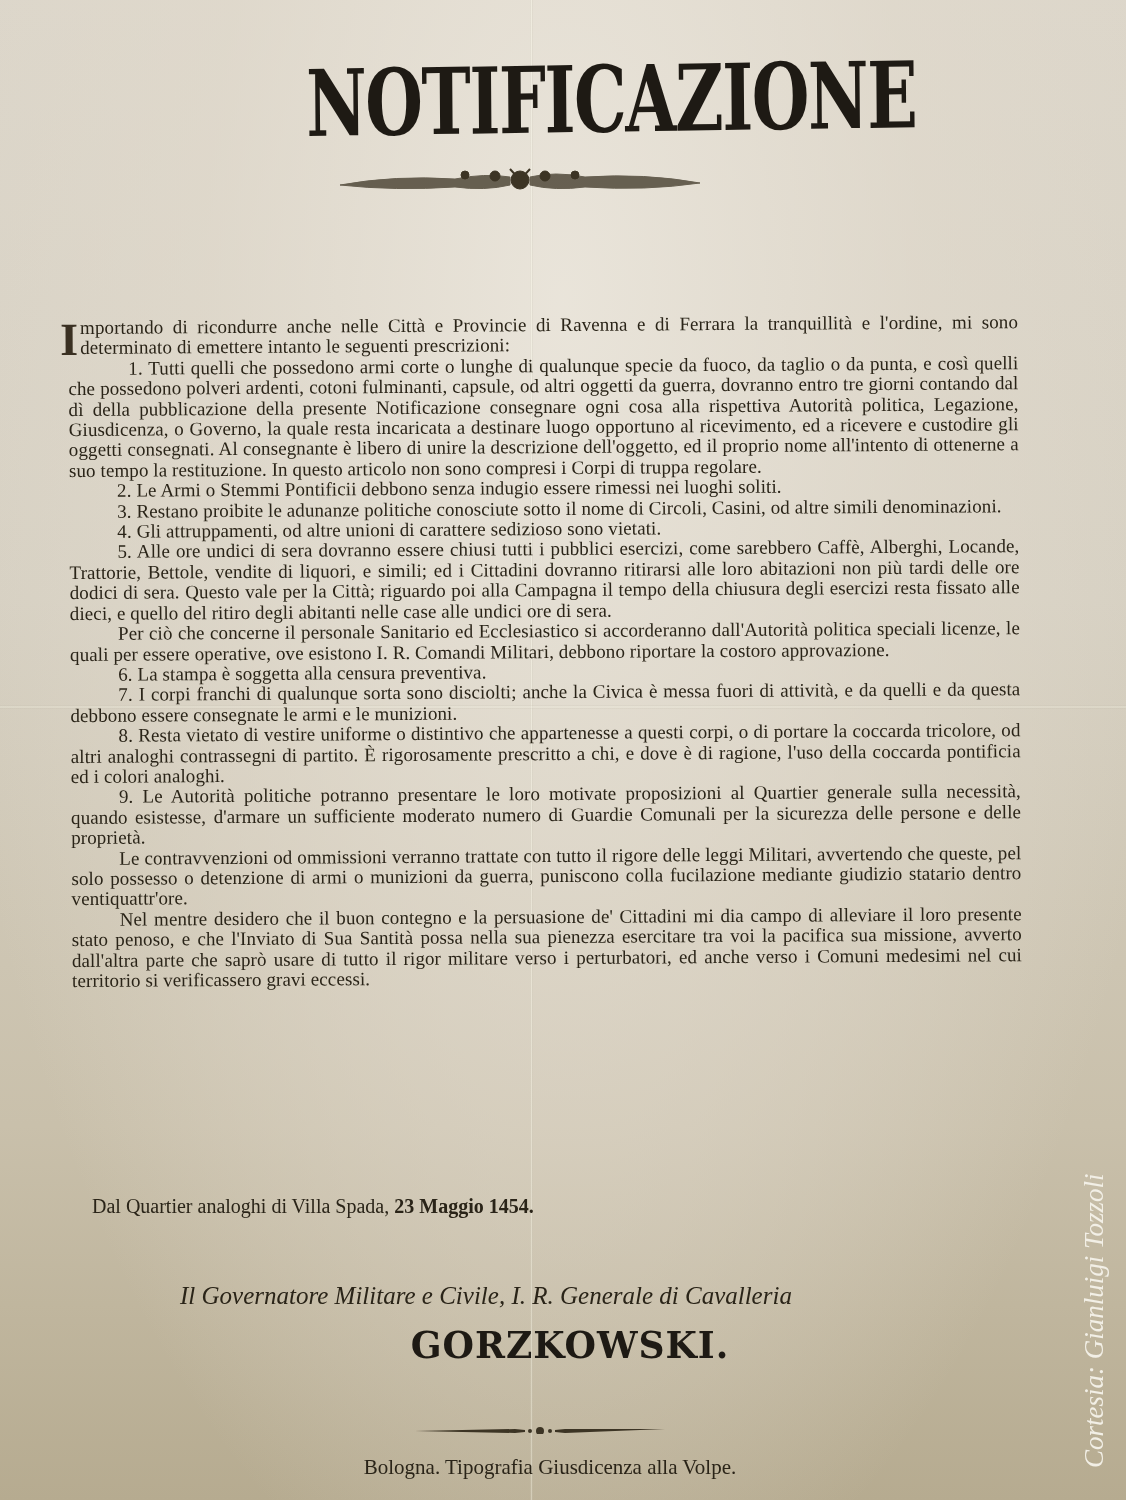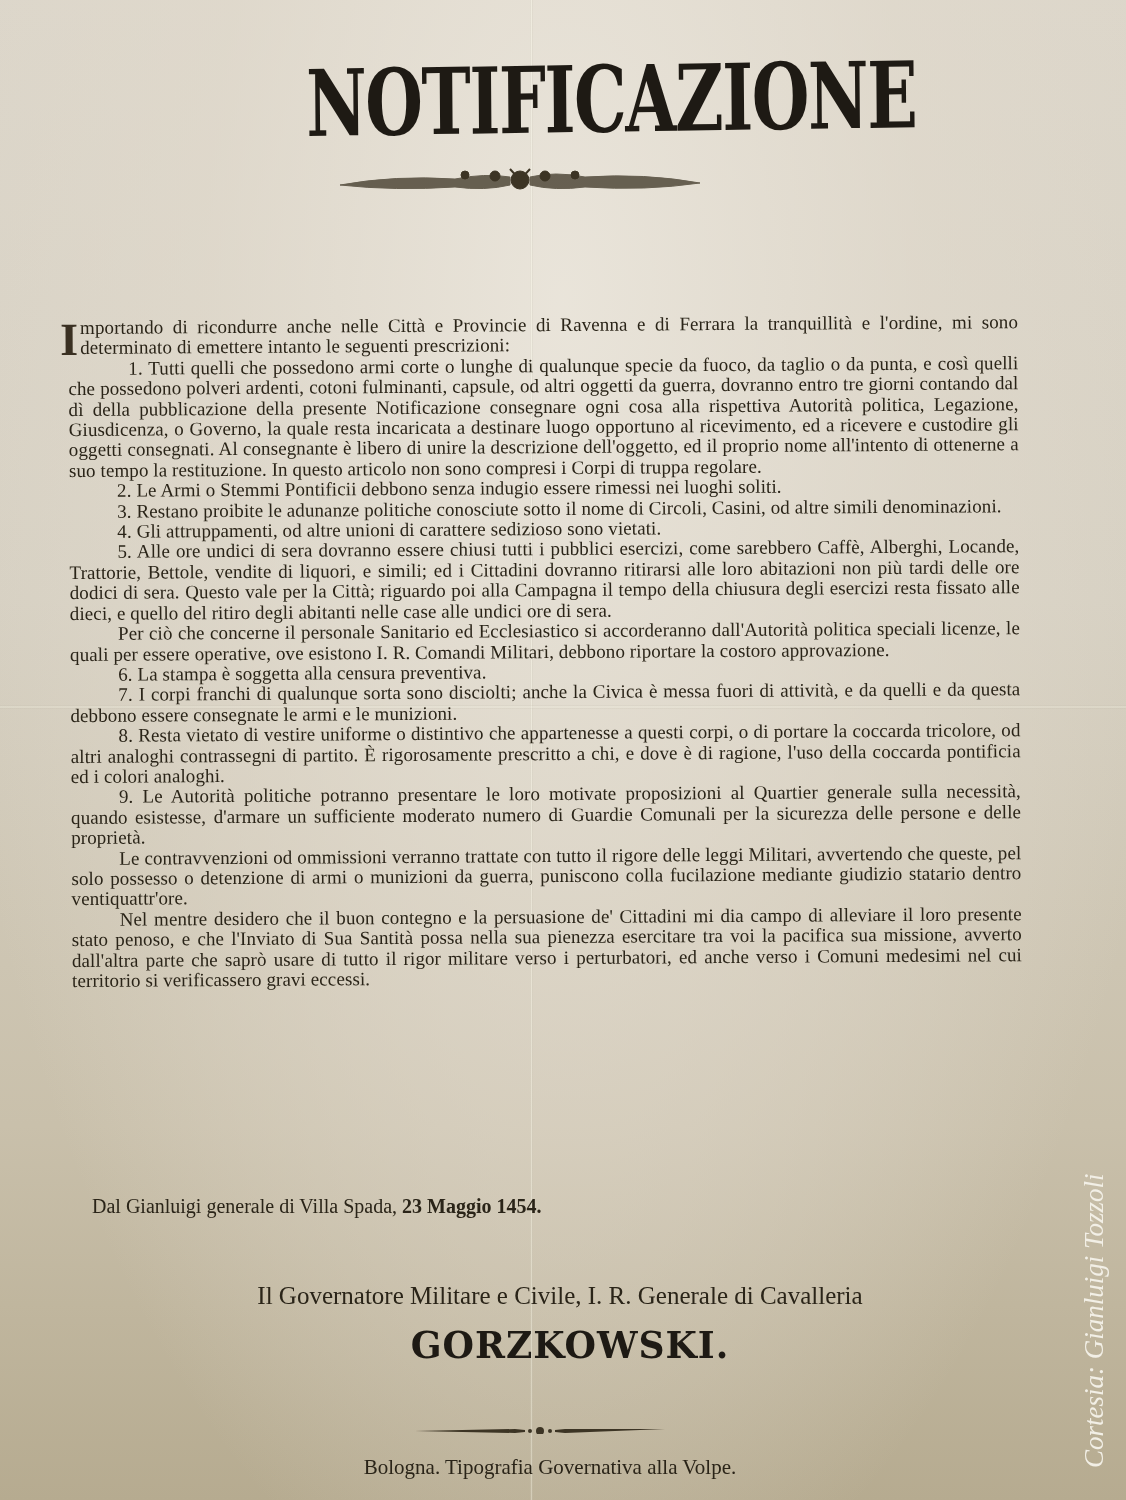--- a/index.html
+++ b/index.html
@@ -82,21 +82,22 @@
       position: absolute;
       left: 92px; top: 1195px;
       font-size: 20px;
       color: #2a2418;
     }
     .date-line .bold { font-weight: bold; }
     .signatory {
       position: absolute;
       left: 180px; top: 1282px;
       width: 760px;
-      text-align: center;
+      text-align: left;
+      font-style: italic;
       font-size: 25px;
       color: #2a2418;
     }
     .signature {
       position: absolute;
       left: 290px; top: 1322px;
       width: 560px;
       text-align: center;
       font-family: "DejaVu Serif", serif;
       font-weight: bold;
@@ -164,32 +165,32 @@
   <p class="indent">Per ciò che concerne il personale Sanitario ed Ecclesiastico si accorderanno dall'Autorità politica speciali licenze, le quali per essere operative, ove esistono I. R. Comandi Militari, debbono riportare la costoro approvazione.</p>
   <p class="indent">6. La stampa è soggetta alla censura preventiva.</p>
   <p class="indent">7. I corpi franchi di qualunque sorta sono disciolti; anche la Civica è messa fuori di attività, e da quelli e da questa debbono essere consegnate le armi e le munizioni.</p>
   <p class="indent">8. Resta vietato di vestire uniforme o distintivo che appartenesse a questi corpi, o di portare la coccarda tricolore, od altri analoghi contrassegni di partito. È rigorosamente prescritto a chi, e dove è di ragione, l'uso della coccarda pontificia ed i colori analoghi.</p>
   <p class="indent">9. Le Autorità politiche potranno presentare le loro motivate proposizioni al Quartier generale sulla necessità, quando esistesse, d'armare un sufficiente moderato numero di Guardie Comunali per la sicurezza delle persone e delle proprietà.</p>
   <p class="indent">Le contravvenzioni od ommissioni verranno trattate con tutto il rigore delle leggi Militari, avvertendo che queste, pel solo possesso o detenzione di armi o munizioni da guerra, puniscono colla fucilazione mediante giudizio statario dentro ventiquattr'ore.</p>
   <p class="indent">Nel mentre desidero che il buon contegno e la persuasione de' Cittadini mi dia campo di alleviare il loro presente stato penoso, e che l'Inviato di Sua Santità possa nella sua pienezza esercitare tra voi la pacifica sua missione, avverto dall'altra parte che saprò usare di tutto il rigor militare verso i perturbatori, ed anche verso i Comuni medesimi nel cui territorio si verificassero gravi eccessi.</p>
 </div>
 
 <div class="date-line">
-  <span>Dal Gianluigi generale di Villa Spada,</span>
+  <span>Dal Quartier analoghi di Villa Spada,</span>
   <span class="bold">23 Maggio 1454.</span>
 </div>
 
 <div class="signatory">Il Governatore Militare e Civile, I. R. Generale di Cavalleria</div>
 <div class="signature">GORZKOWSKI.</div>
 
 <svg class="rule" viewBox="0 0 250 8">
   <g fill="#3c3424">
     <path d="M0 5 L100 3 L110 4 L110 6 L100 7 Z"></path>
     <path d="M250 3 L150 3 L140 4 L140 6 L150 7 Z"></path>
     <circle cx="125" cy="5" r="4"></circle>
     <circle cx="115" cy="5" r="2"></circle>
     <circle cx="135" cy="5" r="2"></circle>
   </g>
 </svg>
 
-<div class="printer">Bologna. Tipografia Governativa alla Volpe.</div>
+<div class="printer">Bologna. Tipografia Giusdicenza alla Volpe.</div>
 
 <div class="watermark">Cortesia: Gianluigi Tozzoli</div>
 
 </body></html>

